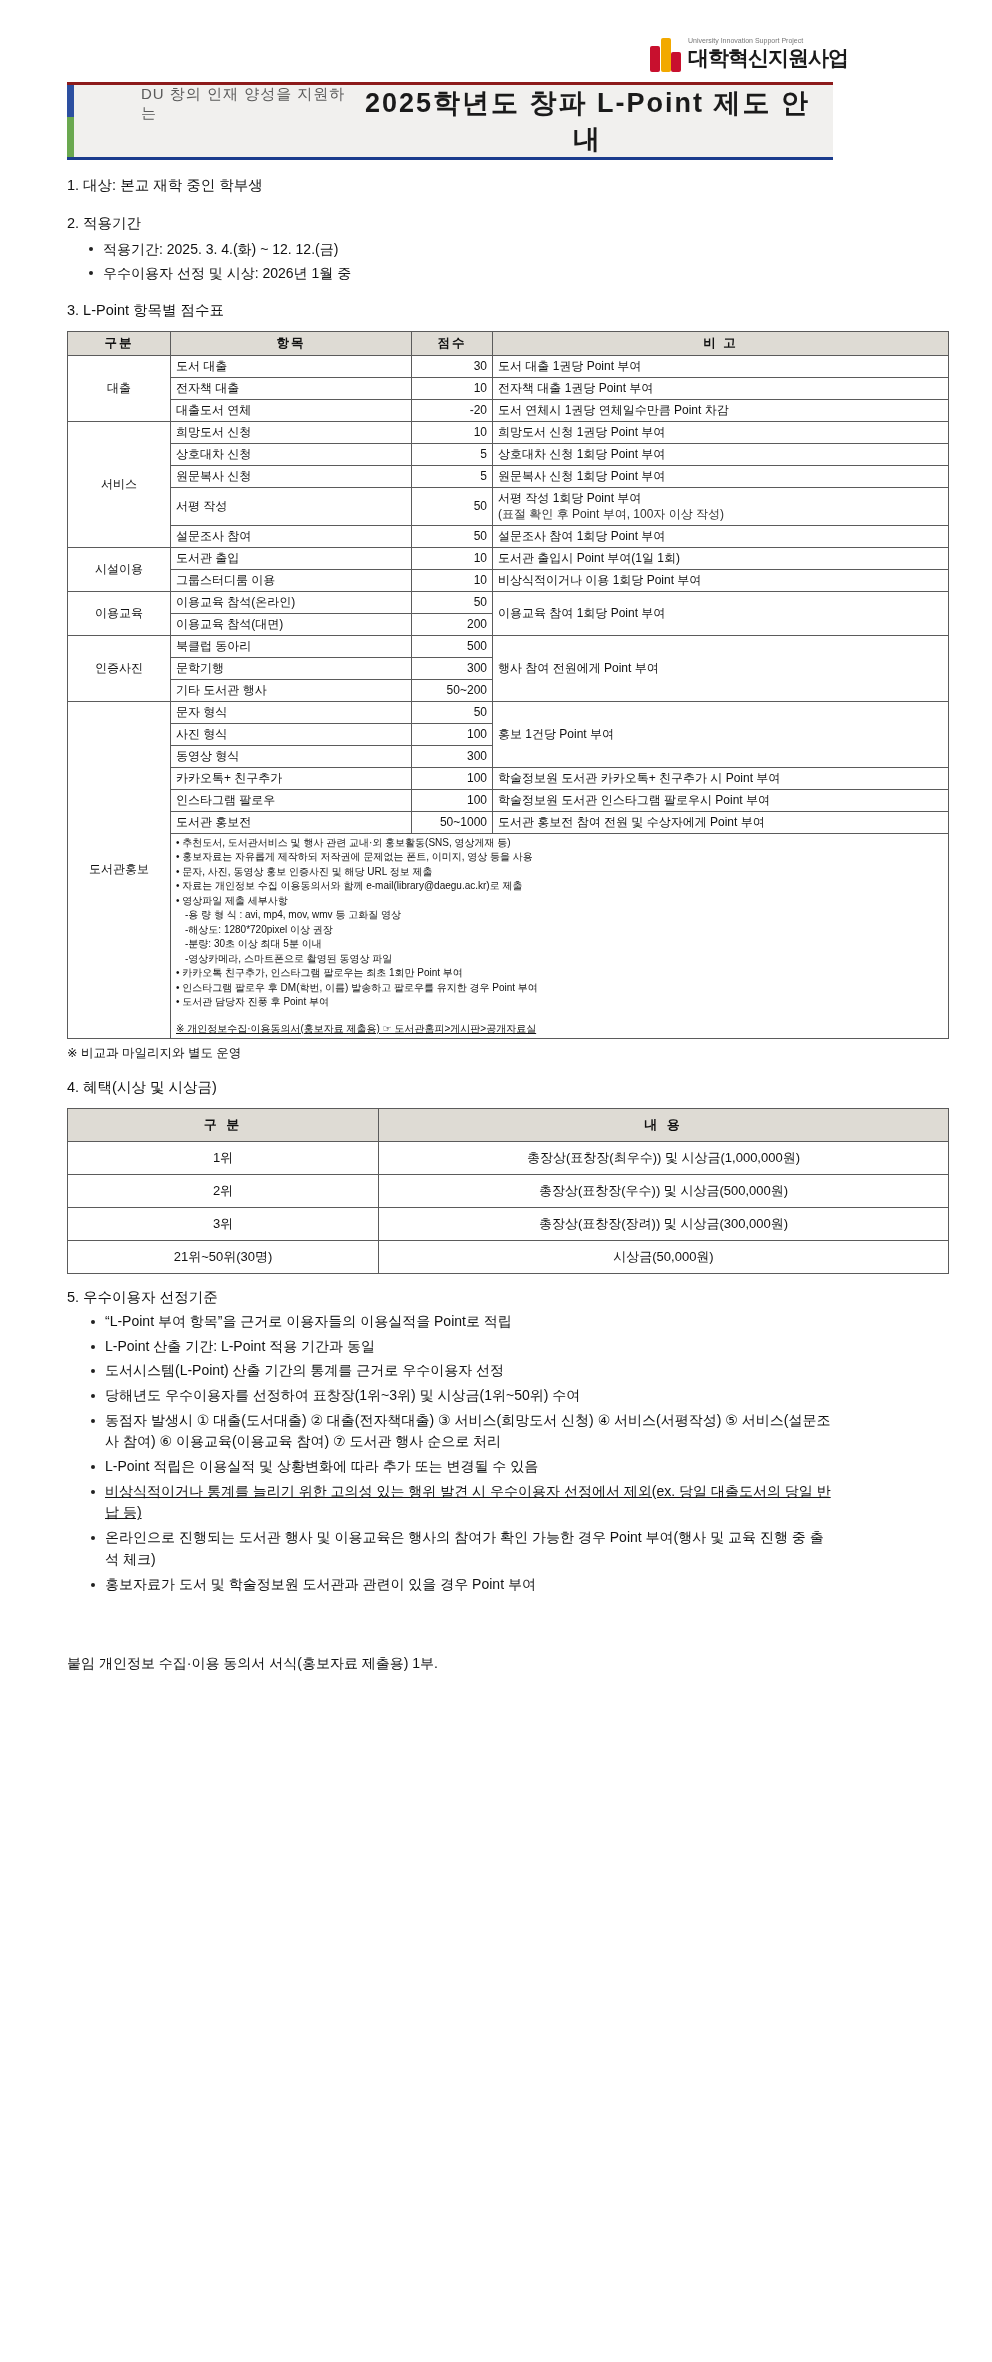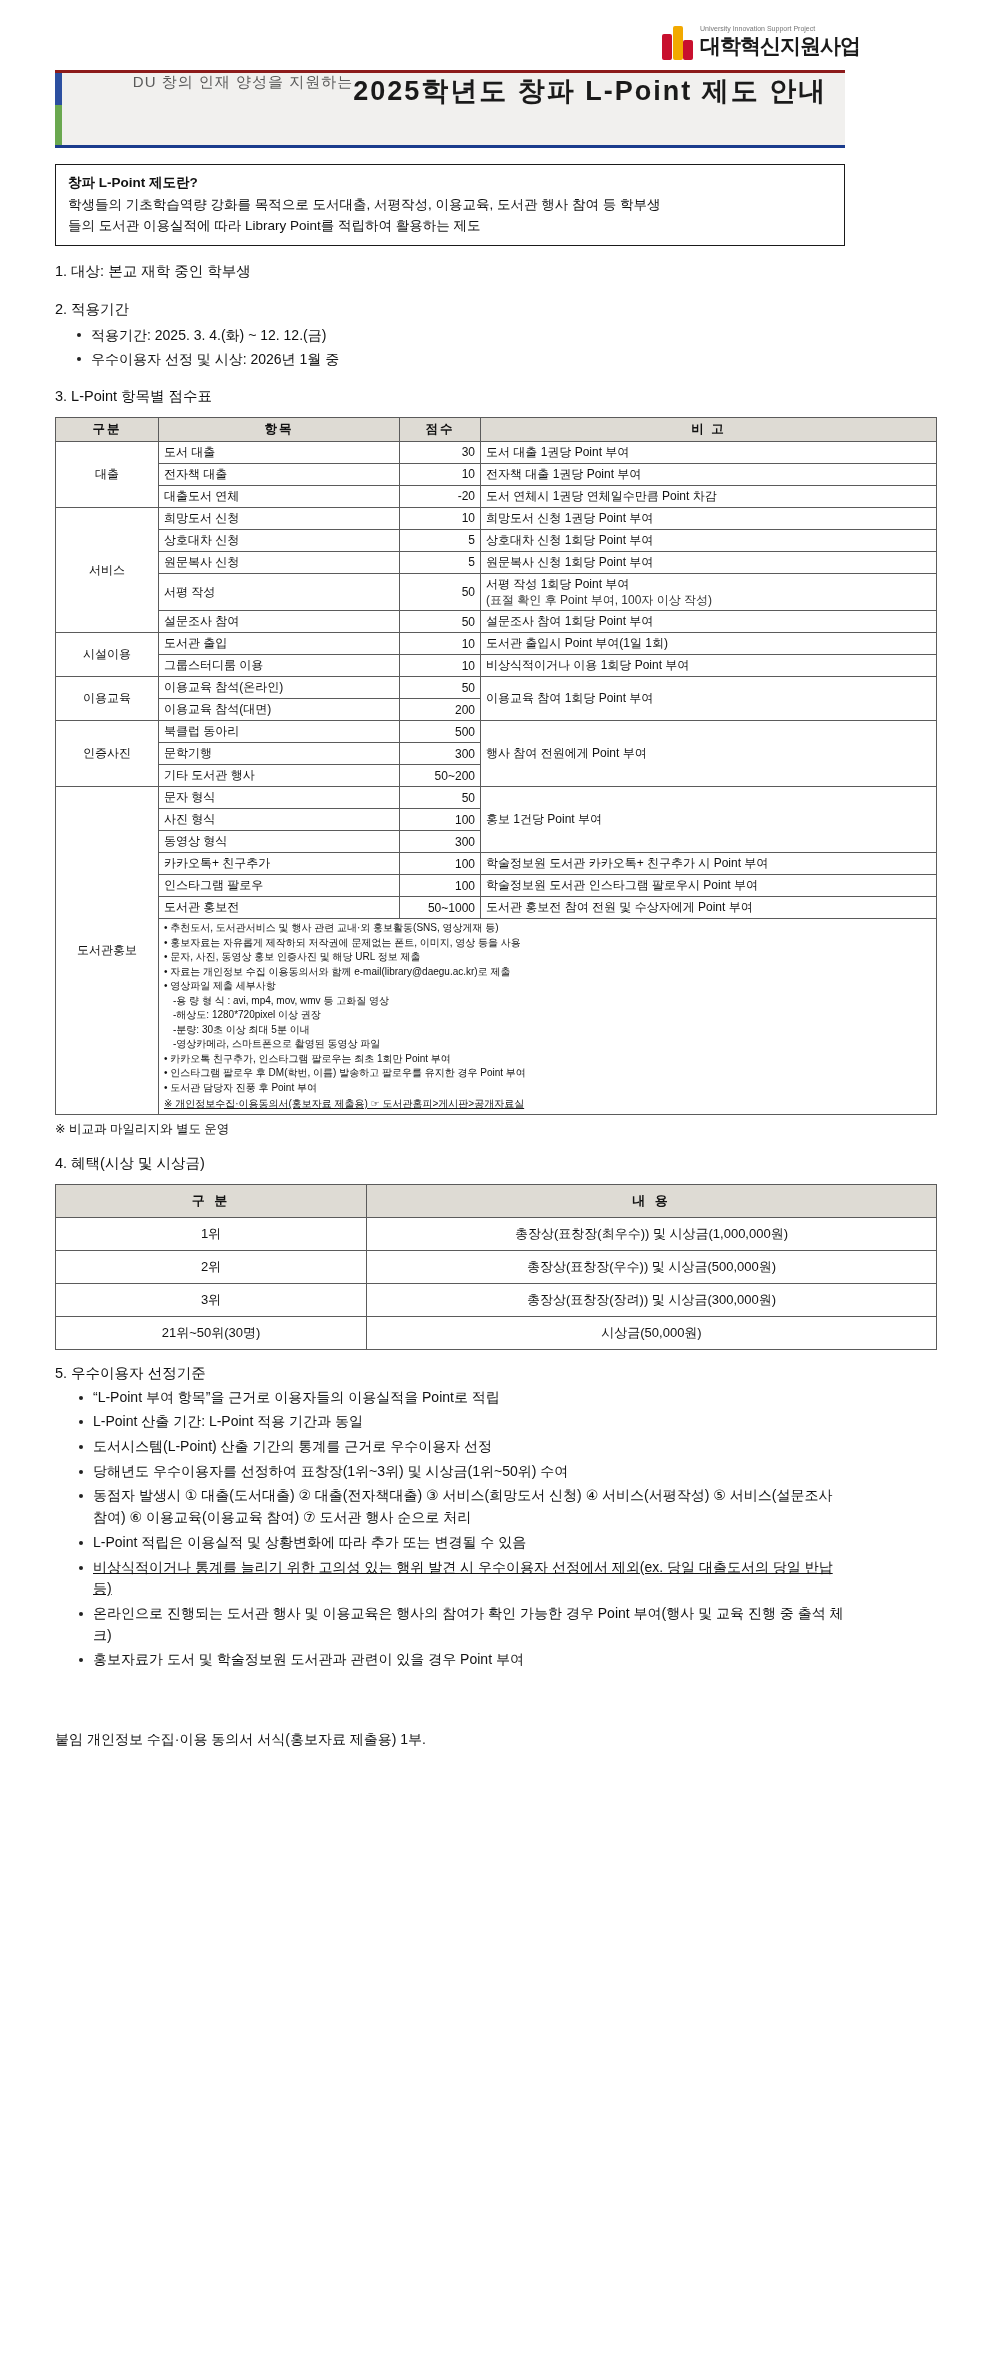--- a/index.html
+++ b/index.html
@@ -7,21 +7,21 @@
     width:992px;
     background:#ffffff;
     font-family:"Liberation Sans","DejaVu Sans",sans-serif;
     color:#111;
     -webkit-font-smoothing:antialiased;
   }
   .page{
     position:relative;
     width:900px;
     min-height:2362px;
-    padding:0;
+    padding:12px;
     box-sizing:border-box;
   }
   
   .logo-row{
     display:flex;
     justify-content:flex-end;
     align-items:center;
     padding:24px 40px 6px 0;
   }
   .logo{
@@ -105,21 +105,21 @@
   .c{text-align:center;}
   .r{text-align:right;padding-right:7px;}
   .l{text-align:left;}
   .note-cell{
     font-size:10px;
     line-height:1.45;
     padding:4px 6px;
   }
   .note-cell .ln{display:block;white-space:nowrap;}
   .note-cell .ind{padding-left:9px;}
-  .note-cell .last{margin-top:2px;display:block;}
+  .note-cell .last{margin-top:12px;display:block;}
   .sub-note{font-size:12px;color:#333;display:block;line-height:1.3;}
   .star-note{margin:6px 55px 0 55px;font-size:12.5px;}
   
   .tbl2{
     margin:8px 55px 0 55px;
     width:882px;
     font-size:13px;
   }
   .tbl2 th,.tbl2 td{
     border:1px solid #5b5b5b;
@@ -155,25 +155,20 @@
         <span class="logo-text">대학혁신지원사업</span>
       </div>
     </div>
   </div>
 
   <div class="title-block">
     <div class="title-sub">DU 창의 인재 양성을 지원하는</div>
     <div class="title-main">2025학년도 창파 L-Point 제도 안내</div>
   </div>
 
-  <div class="intro-box">
-    <div class="intro-title">창파 L-Point 제도란?</div>
-    <div class="intro-body">학생들의 기초학습역량 강화를 목적으로 도서대출, 서평작성, 이용교육, 도서관 행사 참여 등 학부생</div>
-    <div class="intro-body">들의 도서관 이용실적에 따라 Library Point를 적립하여 활용하는 제도</div>
-  </div>
 
   <div class="sec">
     <div class="sec-h">1. 대상: 본교 재학 중인 학부생</div>
   </div>
 
   <div class="sec">
     <div class="sec-h">2. 적용기간</div>
     <ul class="bullets">
       <li>적용기간: 2025. 3. 4.(화) ~ 12. 12.(금)</li>
       <li>우수이용자 선정 및 시상: 2026년 1월 중</li>

